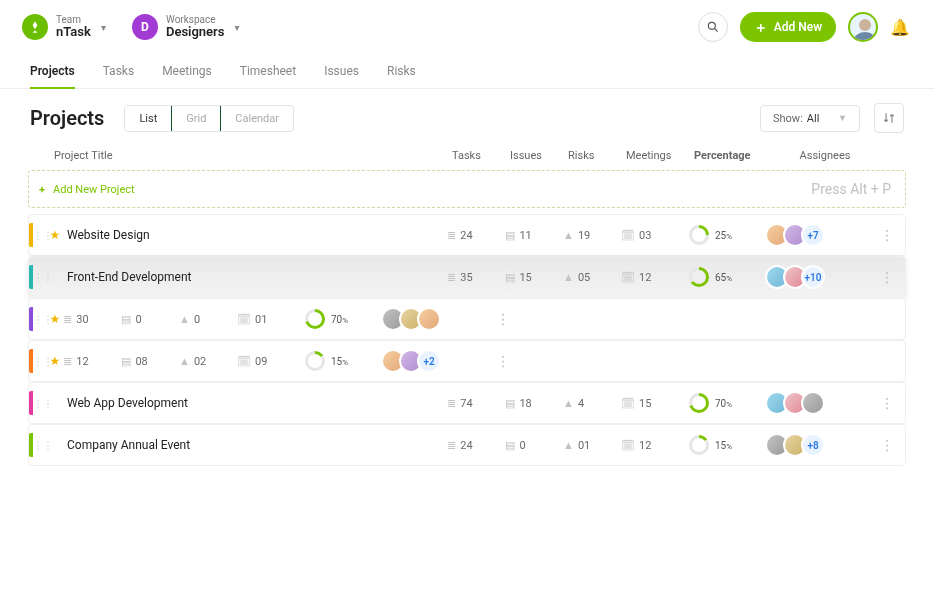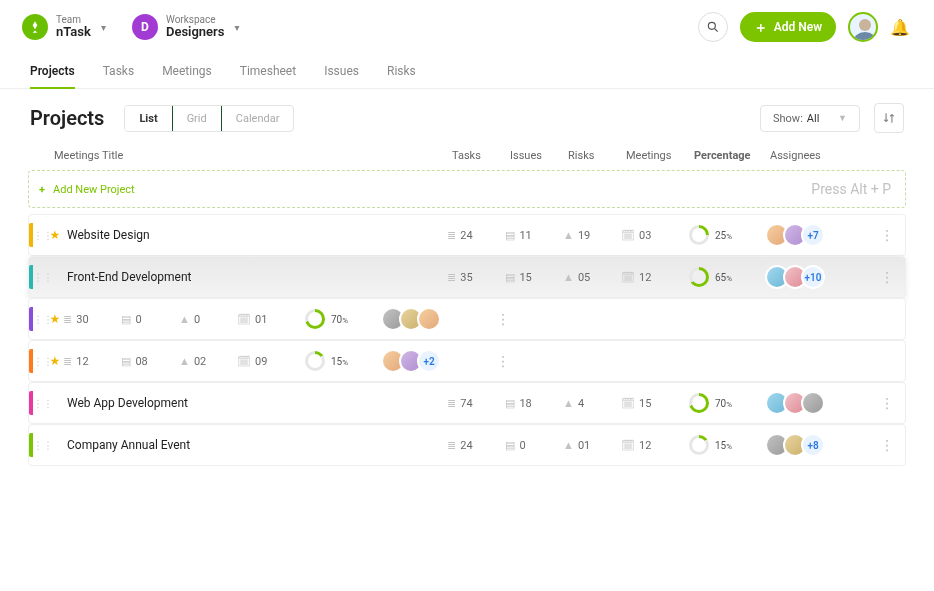--- a/index.html
+++ b/index.html
@@ -28,30 +28,30 @@
   .main-tab { font-size: 12px; color: #888; padding: 10px 0; cursor: pointer; }
   .main-tab.active { color: #222; font-weight: 600; position: relative; }
   .main-tab.active::after { content: ""; position: absolute; left: 0; right: 0; bottom: -1px; height: 2px; background: #7cc400; }
 
   
   .toolbar { display: flex; align-items: center; padding: 14px 30px 10px; gap: 14px; }
   .page-title { font-size: 20px; font-weight: 600; color: #222; margin-right: 6px; }
   .view-pills { display: flex; border: 1px solid #e3e3e3; border-radius: 4px; overflow: hidden; }
   .view-pill { font-size: 11px; color: #aaa; padding: 6px 14px; cursor: pointer; }
   .view-pill + .view-pill { border-left: 1px solid #14532d; }
-  .view-pill.active { color: #333; background: #fff; font-weight: 700; }
+  .view-pill.active { color: #333; background: #fff; font-weight: 400; }
   .show-filter { border: 1px solid #e3e3e3; border-radius: 4px; padding: 6px 12px; font-size: 11px; color: #666; display: flex; align-items: center; gap: 4px; min-width: 100px; cursor: pointer; }
   .sort-btn { width: 30px; height: 30px; border: 1px solid #e3e3e3; border-radius: 4px; display: flex; align-items: center; justify-content: center; color: #888; cursor: pointer; }
 
   
   .grid-head { display: flex; align-items: center; padding: 6px 30px 8px 54px; font-size: 11px; color: #666; }
   .col-title { flex: 1; }
   .col-stat  { width: 58px; text-align: left; }
   .col-pct   { width: 76px; text-align: left; font-weight: bold; }
-  .col-ass   { width: 110px; text-align: left; }
+  .col-ass   { width: 110px; text-align: center; }
   .col-menu  { width: 24px; }
 
   
   .rows { display: flex; flex-direction: column; gap: 6px; padding: 0 28px 20px; }
   .add-row { border: 1px dashed #c7dca0; border-radius: 4px; padding: 10px 14px 10px 10px; display: flex; align-items: center; font-size: 11px; color: #7cc400; cursor: pointer; }
   .add-row .plus { color: #7cc400; margin-right: 8px; font-weight: 700; }
   .add-row .hint { margin-left: auto; color: #c2c2c2; font-size: 14px; }
 
   .row { display: flex; align-items: center; background: #fff; border: 1px solid #eee; border-radius: 4px; padding: 8px 6px 8px 0; position: relative; }
   .row.selected { background: linear-gradient(180deg, #e9e9e9, #f3f3f3); box-shadow: 0 2px 6px rgba(0,0,0,.08); align-items: center; }
@@ -150,21 +150,21 @@
       <span style="margin-left:auto;color:#bbb;font-size:9px;">▼</span>
     </div>
     <div class="sort-btn">
       <svg width="14" height="14" viewBox="0 0 24 24">
           <path d="M7 4v14m0 0l-3-3m3 3l3-3M17 20V6m0 0l-3 3m3-3l3 3" stroke="#888" stroke-width="2" fill="none"></path>
         </svg>
     </div>
   </div>
 
   <div class="grid-head">
-    <div class="col-title">Meetings Title</div>
+    <div class="col-title">Project Title</div>
     <div class="col-stat">Tasks</div>
     <div class="col-stat">Issues</div>
     <div class="col-stat">Risks</div>
     <div class="col-stat" style="width:68px;">Meetings</div>
     <div class="col-pct">Percentage</div>
     <div class="col-ass">Assignees</div>
     <div class="col-menu"></div>
   </div>
 
   <div class="rows">

